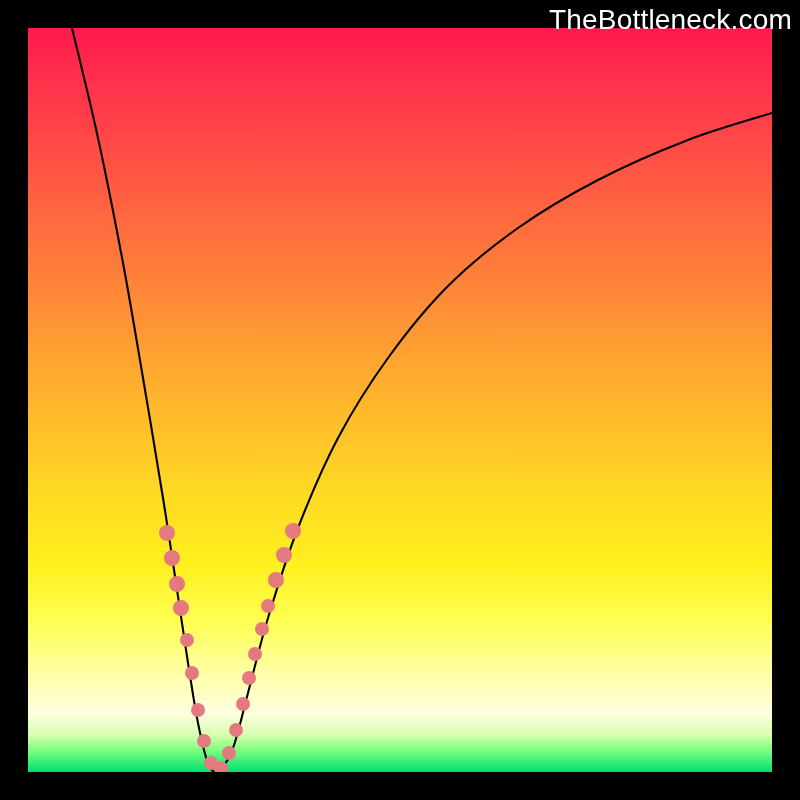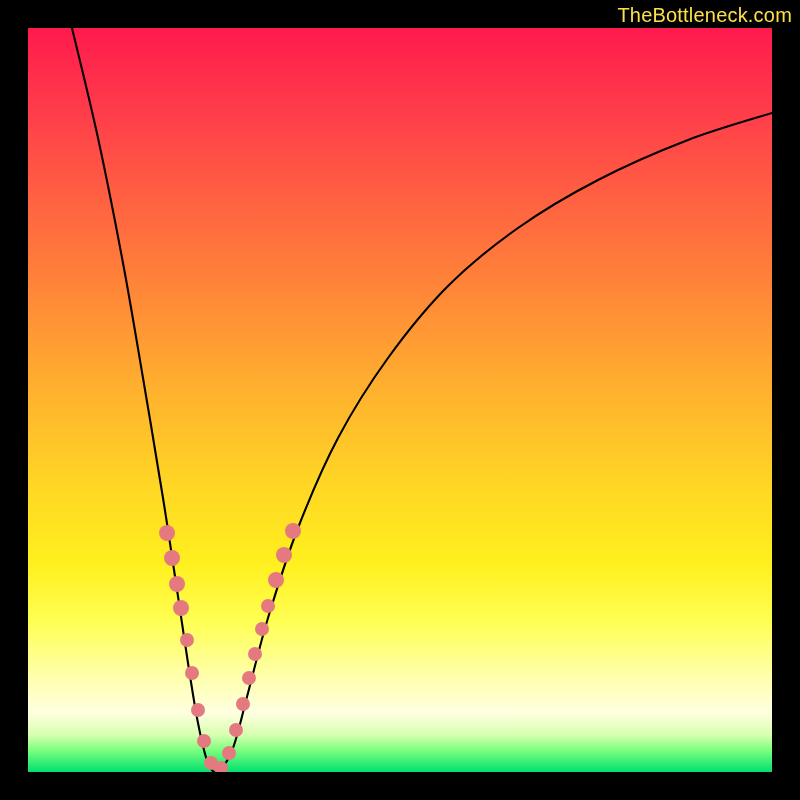--- a/index.html
+++ b/index.html
@@ -42,22 +42,22 @@
       #ffffe0 92%,
       #d8ffb0 95%,
       #7fff7f 97%,
       #00e070 100%
     );
   }
   .watermark {
     position: absolute;
     top: 4px;
     right: 8px;
-    color: #fde047;
-    font-size: 20px;
+    color: #ffffff;
+    font-size: 28px;
     letter-spacing: 0.2px;
     font-weight: 500;
     user-select: none;
   }
   svg.curve {
     position: absolute;
     inset: 0;
   }
   .curve-path {
     fill: none;

